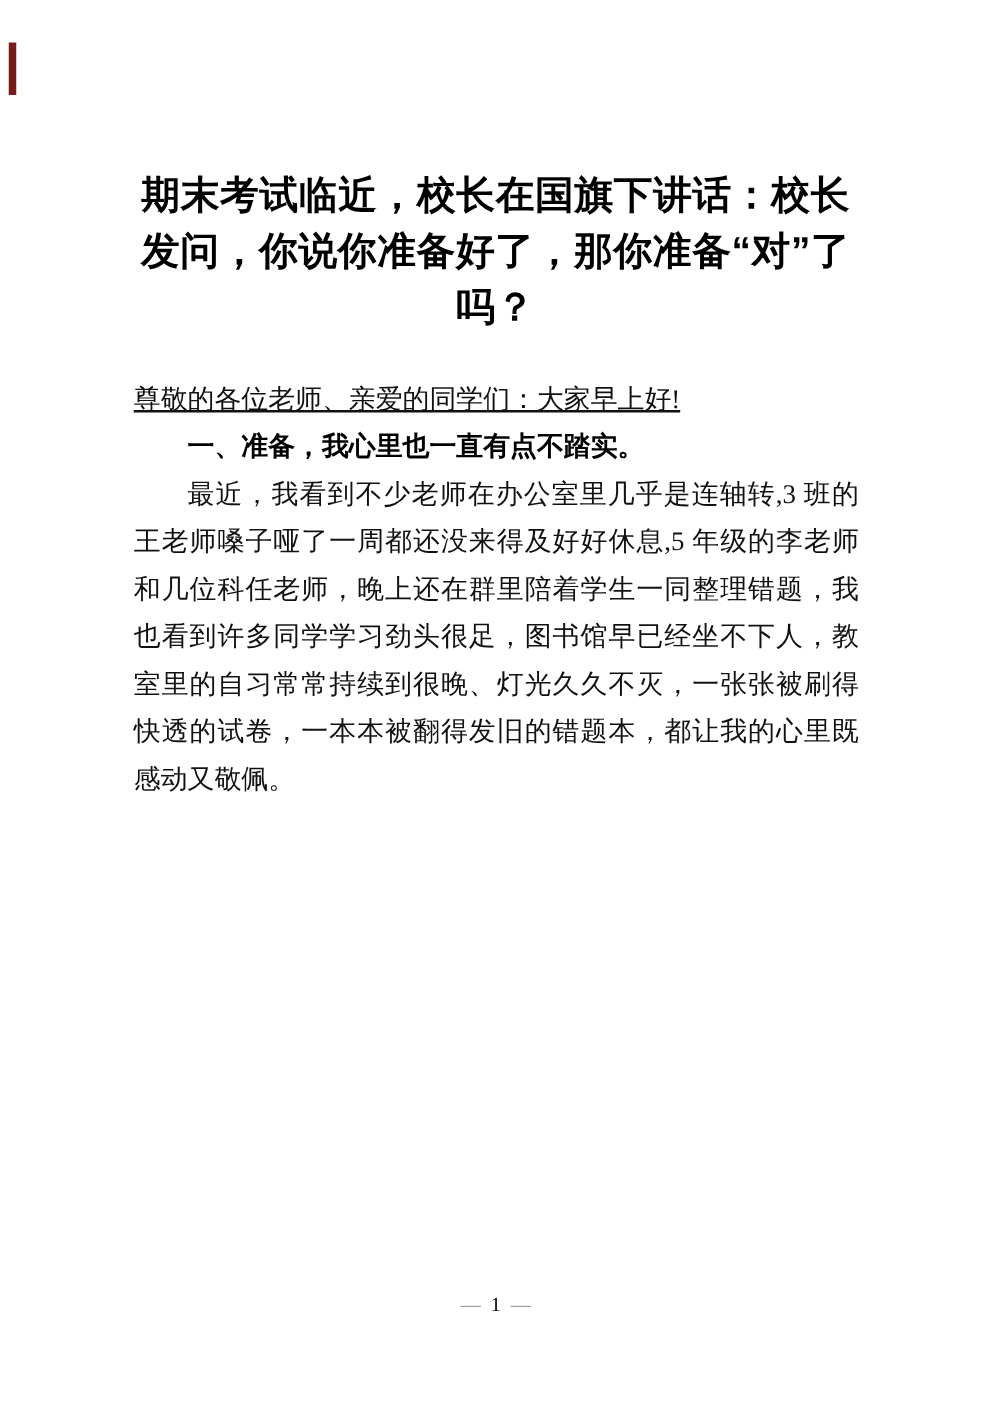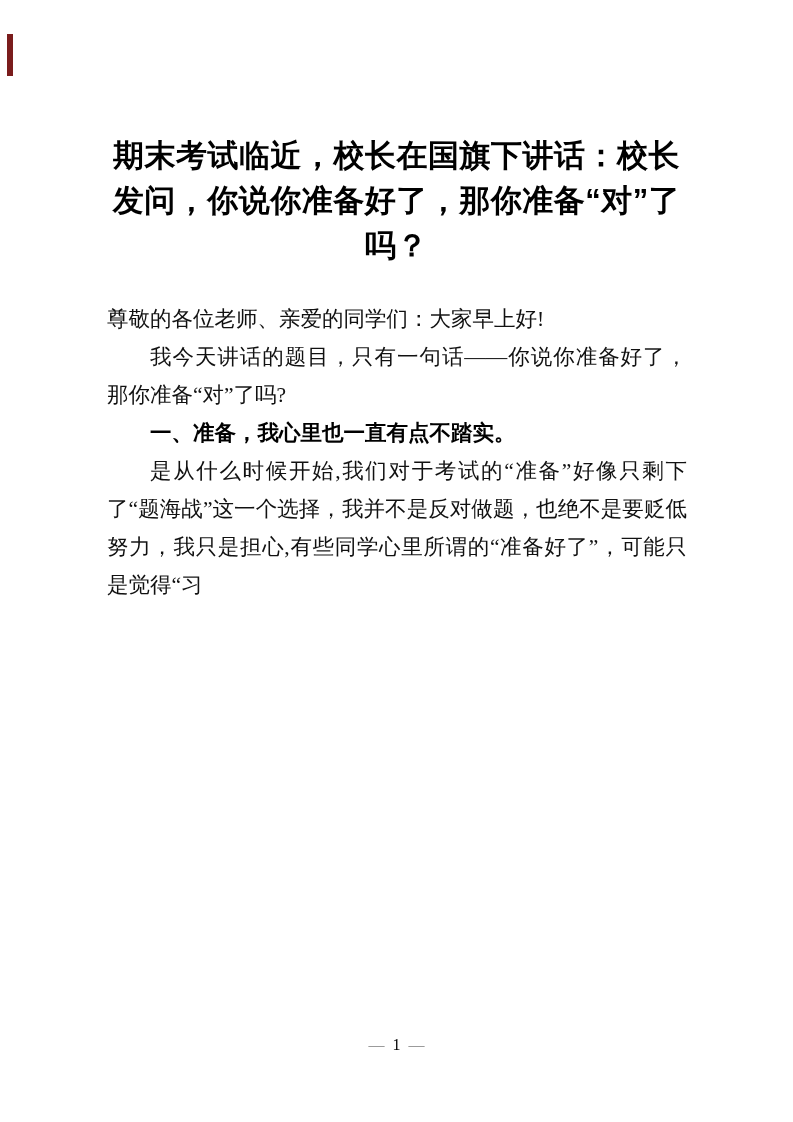--- a/index.html
+++ b/index.html
@@ -48,20 +48,21 @@
     line-height: 38px;
     color: #111111;
     text-align: justify;
   }
   .para {
     margin: 0;
     text-indent: 2em;
   }
   .para.no-indent {
     text-indent: 0;
+    text-decoration: underline;
   }
   .para.section-heading {
     font-family: "Liberation Sans", "DejaVu Sans", sans-serif;
     font-weight: bold;
     color: #000000;
   }
   .page-footer {
     position: absolute;
     left: 0;
     top: 1035px;
@@ -83,22 +84,21 @@
 <body>
 
 <div class="page">
 
   <div class="red-mark"></div>
 
   <h1 class="doc-title">期末考试临近，校长在国旗下讲话：校长发问，你说你准备好了，那你准备“对”了吗？</h1>
 
   <div class="doc-body">
     <p class="para no-indent">尊敬的各位老师、亲爱的同学们：大家早上好!</p>
-    <p class="para">我今天讲话的题目，只有一句话——你说你准备好了，那你准备“对”了吗?</p>
     <p class="para section-heading">一、准备，我心里也一直有点不踏实。</p>
-    <p class="para">是从什么时候开始,我们对于考试的“准备”好像只剩下了“题海战”这一个选择，我并不是反对做题，也绝不是要贬低努力，我只是担心,有些同学心里所谓的“准备好了”，可能只是觉得“习</p>
+    <p class="para">最近，我看到不少老师在办公室里几乎是连轴转,3 班的王老师嗓子哑了一周都还没来得及好好休息,5 年级的李老师和几位科任老师，晚上还在群里陪着学生一同整理错题，我也看到许多同学学习劲头很足，图书馆早已经坐不下人，教室里的自习常常持续到很晚、灯光久久不灭，一张张被刷得快透的试卷，一本本被翻得发旧的错题本，都让我的心里既感动又敬佩。</p>
   </div>
 
   <div class="page-footer">
     <span class="footer-dash">—</span><span class="footer-page-number">1</span><span class="footer-dash">—</span>
   </div>
 
 </div>
 
 </body></html>

